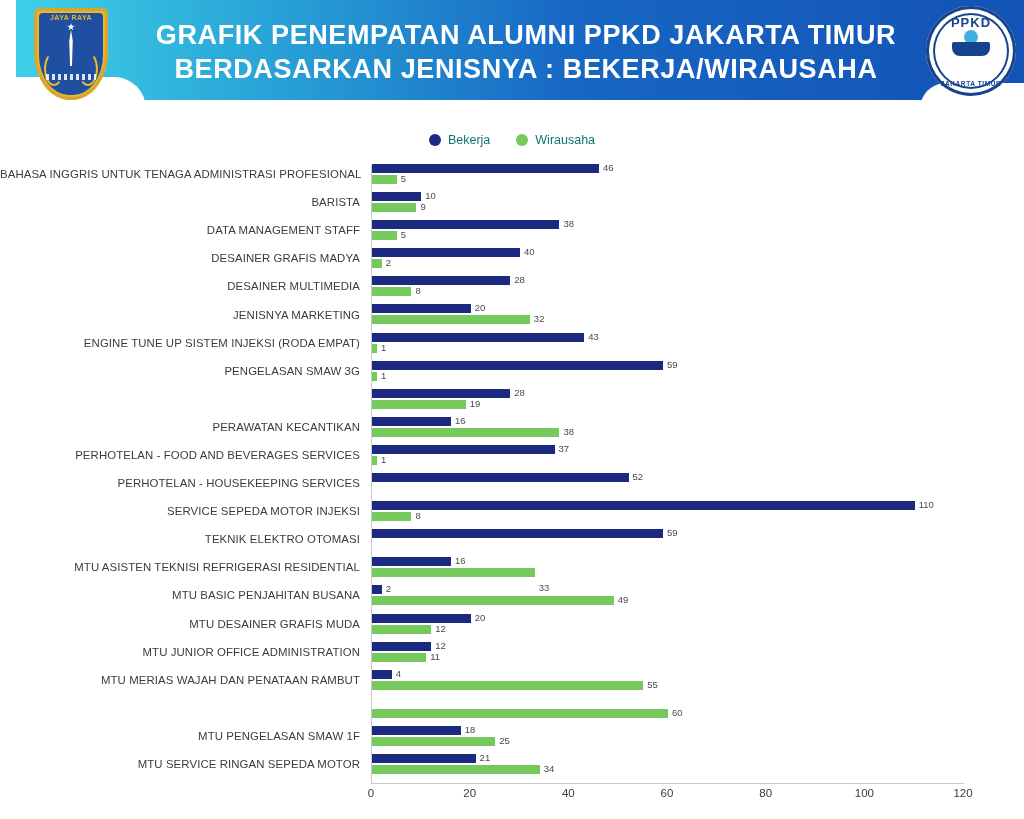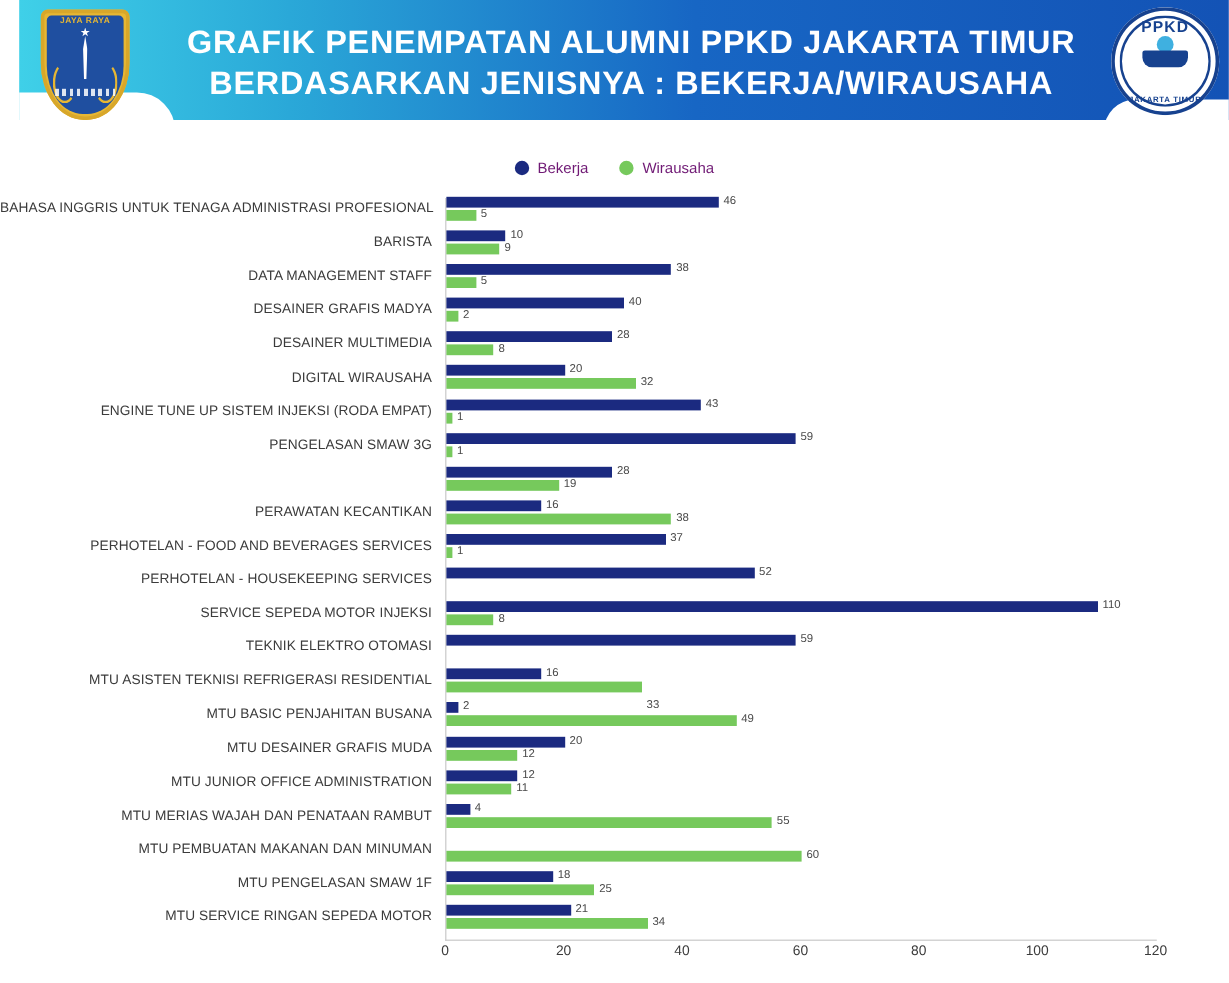--- a/index.html
+++ b/index.html
@@ -221,21 +221,21 @@
     display: flex;
     justify-content: center;
     gap: 26px;
     align-items: center;
   }
   .legend-item {
     display: flex;
     align-items: center;
     gap: 7px;
     font-size: 12.5px;
-    color: #701a75;
+    color: #0f766e;
   }
   .legend-dot {
     width: 12px;
     height: 12px;
     border-radius: 50%;
     display: inline-block;
   }
 
   
   .chart-area {
@@ -405,21 +405,21 @@
       <div class="row">
         <div class="row-label">DESAINER MULTIMEDIA</div>
         <div class="bars">
           <div class="bar b1" style="left: 0px; width: 138.133px; background: rgb(27, 42, 128);"></div>
           <div class="bar-val v1" style="left: 142.133px;">28</div>
           <div class="bar b2" style="left: 0px; width: 39.4667px; background: rgb(118, 201, 92);"></div>
           <div class="bar-val v2" style="left: 43.4667px;">8</div>
         </div>
       </div>
       <div class="row">
-        <div class="row-label">DIGITAL WIRAUSAHA</div>
+        <div class="row-label">JENISNYA MARKETING</div>
         <div class="bars">
           <div class="bar b1" style="left: 0px; width: 98.6667px; background: rgb(27, 42, 128);"></div>
           <div class="bar-val v1" style="left: 102.667px;">20</div>
           <div class="bar b2" style="left: 0px; width: 157.867px; background: rgb(118, 201, 92);"></div>
           <div class="bar-val v2" style="left: 161.867px;">32</div>
         </div>
       </div>
       <div class="row">
         <div class="row-label">ENGINE TUNE UP SISTEM INJEKSI (RODA EMPAT)</div>
         <div class="bars">
@@ -526,21 +526,20 @@
       <div class="row">
         <div class="row-label">MTU MERIAS WAJAH DAN PENATAAN RAMBUT</div>
         <div class="bars">
           <div class="bar b1" style="left: 0px; width: 19.7333px; background: rgb(27, 42, 128);"></div>
           <div class="bar-val v1" style="left: 23.7333px;">4</div>
           <div class="bar b2" style="left: 0px; width: 271.333px; background: rgb(118, 201, 92);"></div>
           <div class="bar-val v2" style="left: 275.333px;">55</div>
         </div>
       </div>
       <div class="row">
-        <div class="row-label">MTU PEMBUATAN MAKANAN DAN MINUMAN</div>
         <div class="bars">
           <div class="bar b2" style="left: 0px; width: 296px; background: rgb(118, 201, 92);"></div>
           <div class="bar-val v2" style="left: 300px;">60</div>
         </div>
       </div>
       <div class="row">
         <div class="row-label">MTU PENGELASAN SMAW 1F</div>
         <div class="bars">
           <div class="bar b1" style="left: 0px; width: 88.8px; background: rgb(27, 42, 128);"></div>
           <div class="bar-val v1" style="left: 92.8px;">18</div>

